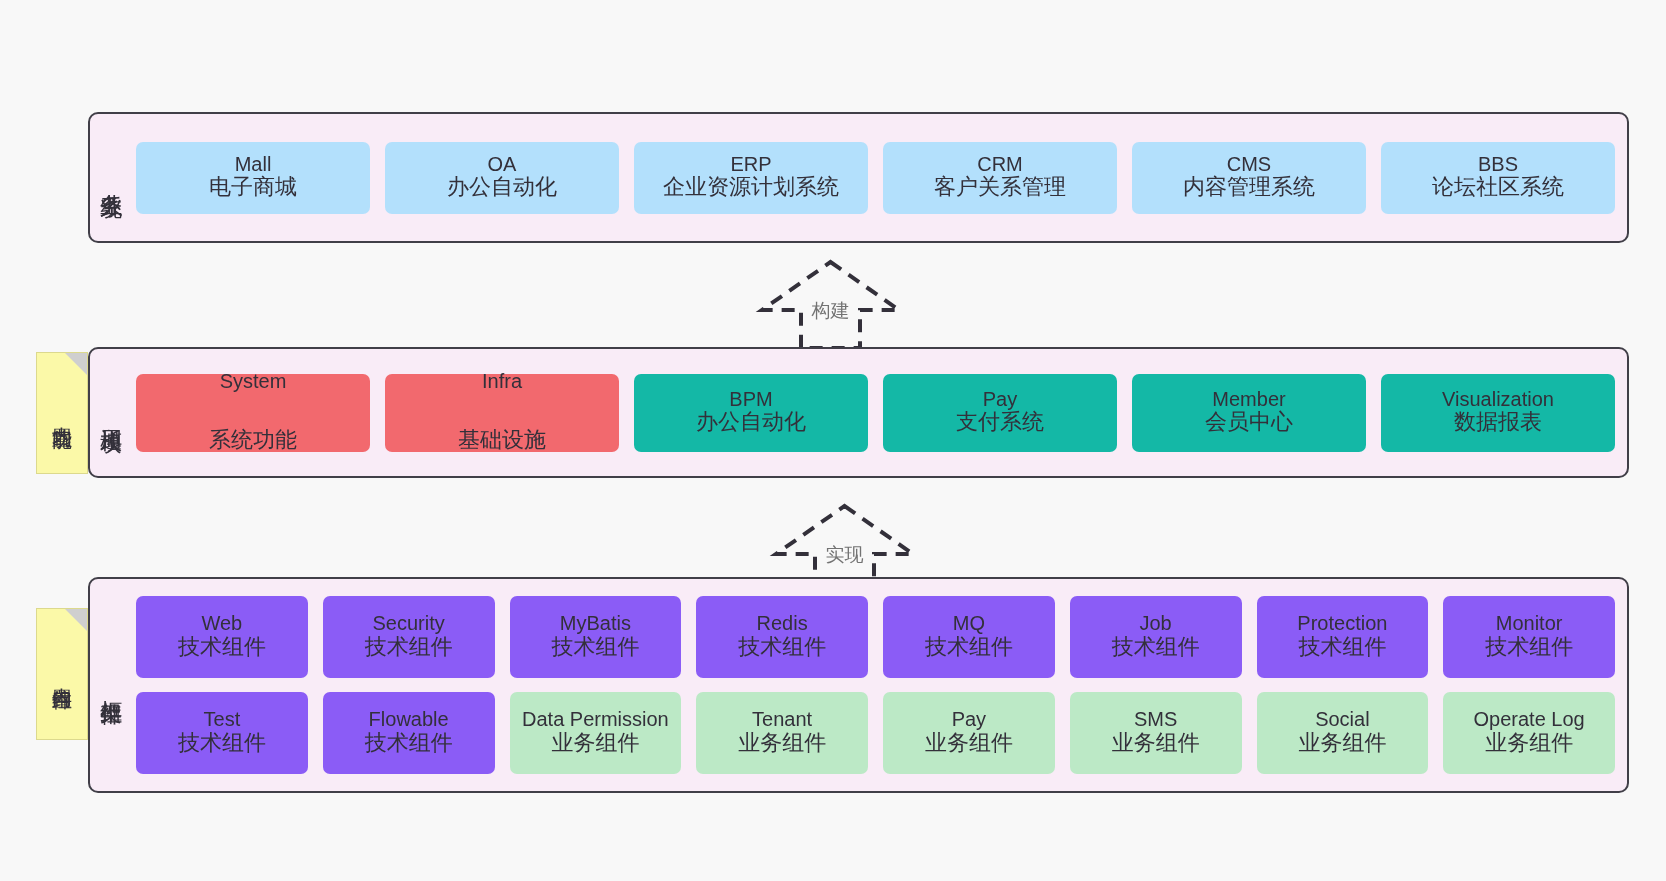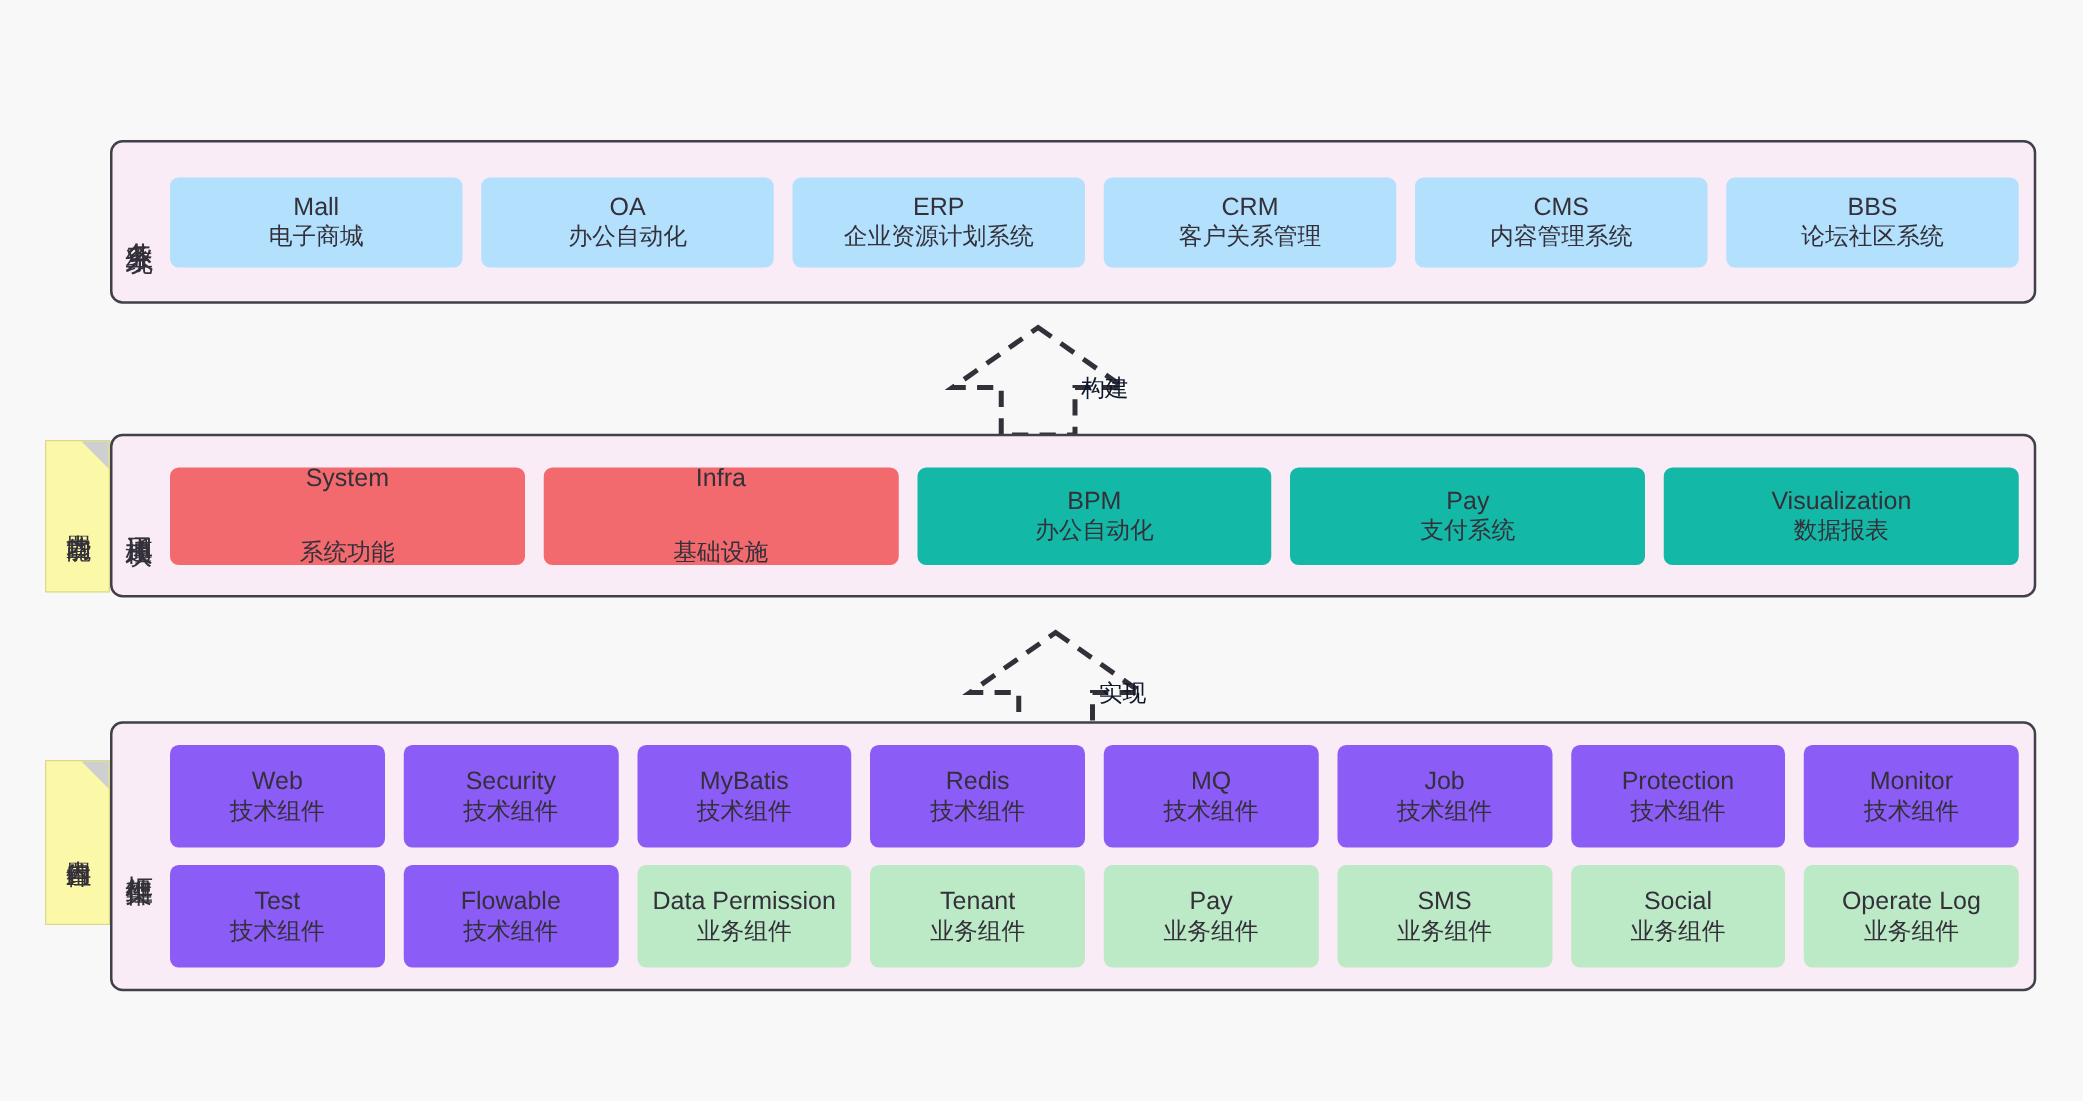--- a/index.html
+++ b/index.html
@@ -58,21 +58,21 @@
     display:flex;
     flex-direction:column;
     align-items:center;
     justify-content:center;
     text-align:left;
     box-sizing:border-box;
     padding:4px 6px;
     line-height:1.22;
   }
   .cell .en{font-size:20px;}
-  .cell .cn{font-size:19px;}
+  .cell .cn{font-size:22px;font-family:Liberation Mono, monospace;}
 
   
   .c-blue      {background:#b3e0fc;}
   .c-red       {background:#f2696e;gap:36px;}
   .c-pink      {background:#14b8a6;}
   .c-green     {background:#8b5cf6;}
   .c-lgreen    {background:#bce9c6;}
 
   
   #layer-business{left:88px;  top:112px; width:1541px; height:131px;}
@@ -111,23 +111,23 @@
   #note-modules  {left:36px; top:352px; height:122px;}
   #note-framework{left:36px; top:608px; height:132px;}
 
   
   .connector{position:absolute;}
   .connector svg{display:block;overflow:visible;}
   .connector .conn-label{
     position:absolute;
     left:0;right:0;
     top:40px;
-    text-align:right;
+    text-align:center;
     font-size:19px;
-    color:#0f172a;
+    color:#737373;
     user-select:none;
     pointer-events:none;
   }
   #conn-build {left:758px; top:258px; width:145px; height:92px;}
   #conn-impl  {left:772px; top:502px; width:145px; height:92px;text-decoration:underline;}
 </style>
 </head>
 <body>
 
 <div id="stage">
@@ -190,20 +190,24 @@
         </div>
         <div class="cell c-pink">
           <span class="en">BPM</span>
           <span class="cn">办公自动化</span>
         </div>
         <div class="cell c-pink">
           <span class="en">Pay</span>
           <span class="cn">支付系统</span>
         </div>
         <div class="cell c-pink">
+          <span class="en">Member</span>
+          <span class="cn">会员中心</span>
+        </div>
+        <div class="cell c-pink">
           <span class="en">Visualization</span>
           <span class="cn">数据报表</span>
         </div>
       </div>
     </div>
   </div>
 
   <div class="connector" id="conn-impl">
     <svg width="145" height="92" viewBox="0 0 145 92">
       <path d="M 72.5 4 L 141 52 L 102 52 L 102 90 L 43 90 L 43 52 L 4 52 Z" fill="none" stroke="#33303a" stroke-width="4" stroke-dasharray="13,9" stroke-linejoin="miter"></path>

